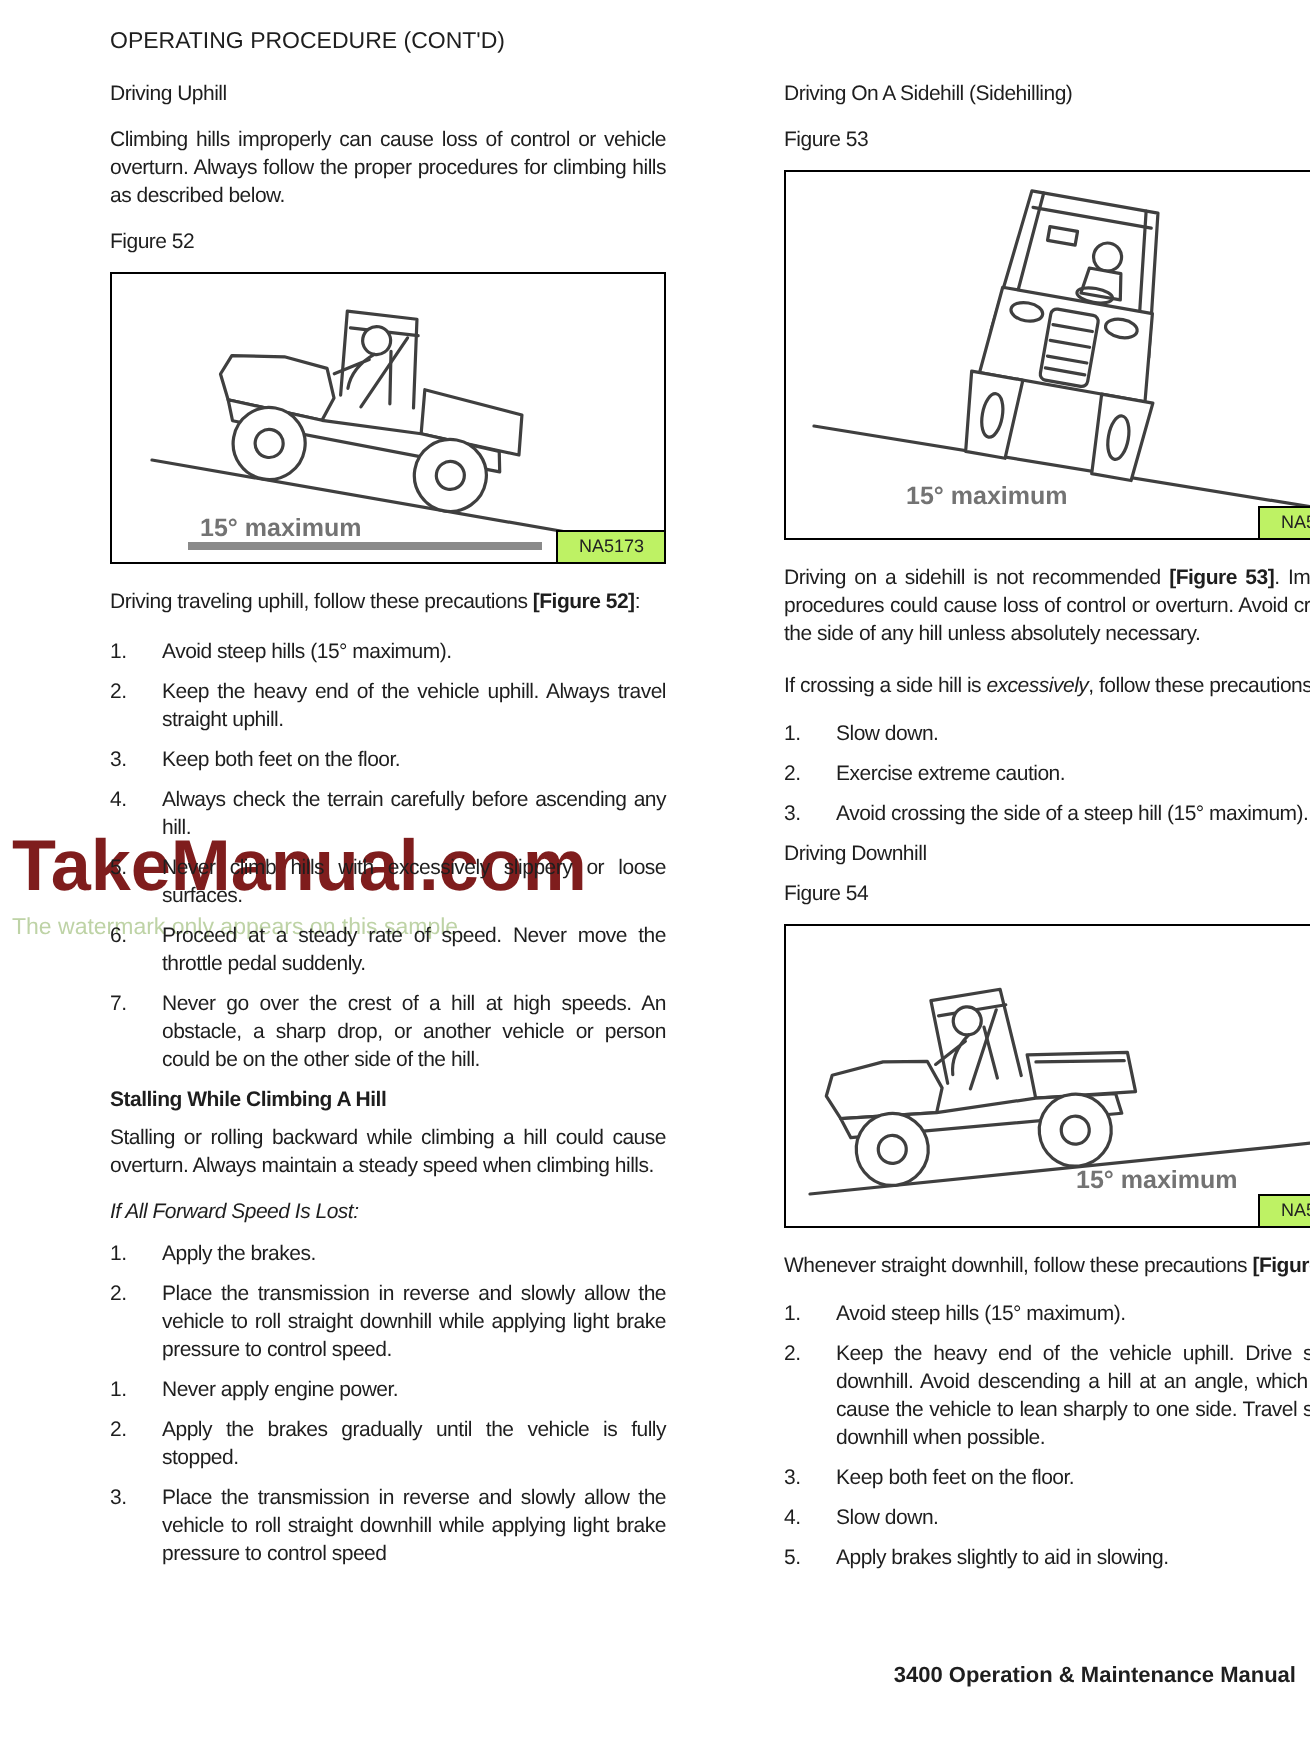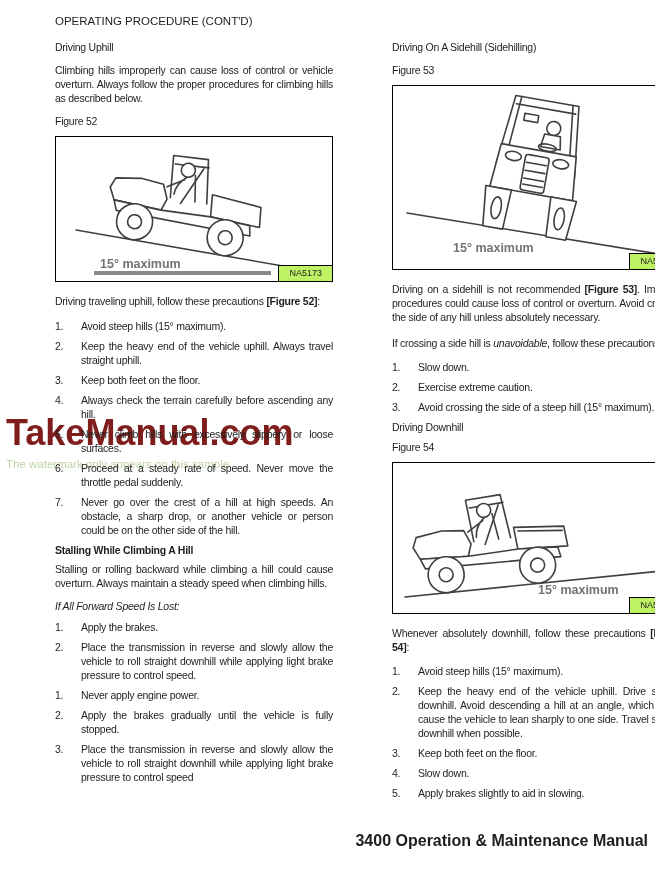--- a/index.html
+++ b/index.html
@@ -30,21 +30,21 @@
     position:absolute;right:-1px;bottom:-1px;border:1px solid #000;background:#bef264;
     font-size:9px;letter-spacing:0;padding:2px 10px 2px 10px;line-height:11px;color:#222;
   }
   .li{display:flex;margin:0 0 6px 0;}
   .li .n{flex:none;width:26px;}
   .li .t{flex:1;text-align:justify;}
   .wm{position:absolute;left:6px;top:412px;z-index:1;pointer-events:none;}
   .wm1{font-size:36px;font-weight:bold;color:#7f1d1d;letter-spacing:0;}
   .wm2{font-size:11.5px;font-weight:normal;color:#bed3a6;margin-top:4px;letter-spacing:0;}
   .footer-page{position:absolute;left:341px;top:868px;font-size:11px;font-weight:normal;z-index:2;}
-  .footer-title{position:absolute;right:7px;top:832px;font-size:16px;font-weight:bold;z-index:2;}
+  .footer-title{position:absolute;right:7px;top:832px;font-size:11px;font-weight:bold;z-index:2;}
   .stroke{fill:none;stroke:#3f3f3f;stroke-width:1.6;stroke-linejoin:round;stroke-linecap:round;}
   .fillw{fill:#ffffff;stroke:#3f3f3f;stroke-width:1.6;stroke-linejoin:round;}
 </style>
 </head>
 <body>
 
 <div class="wm">
   <div class="wm1">TakeManual.com</div>
   <div class="wm2">The watermark only appears on this sample</div>
 </div>
@@ -172,21 +172,21 @@
         <path class="fillw" d="M82,98 L108,98 L104,138 L84,138 Z"></path>
         <ellipse class="stroke" cx="94" cy="118" rx="5" ry="11"></ellipse>
       </g>
     </svg>
     <div class="angle" style="left:60px;bottom:14px;">15° maximum</div>
     <div class="natag">NA5199</div>
   </div>
 
   <p class="b mb12"><span>Driving on a sidehill is not recommended </span><span class="bold">[Figure 53]</span><span>. Improper procedures could cause loss of control or overturn. Avoid crossing the side of any hill unless absolutely necessary.</span></p>
 
-  <p class="b mb10"><span>If crossing a side hill is </span><span class="em">unavoidable</span><span>, follow these precautions:</span></p>
+  <p class="b mb10"><span>If crossing a side hill is </span><span class="em">excessively</span><span>, follow these precautions:</span></p>
 
   <div class="li">
       <span class="n">1.</span>
       <span class="t">Slow down.</span>
     </div>
   <div class="li">
       <span class="n">2.</span>
       <span class="t">Exercise extreme caution.</span>
     </div>
   <div class="li">
@@ -215,21 +215,21 @@
         <circle class="fillw" cx="36" cy="78" r="18"></circle>
         <circle class="stroke" cx="36" cy="78" r="7"></circle>
         <circle class="fillw" cx="128" cy="78" r="18"></circle>
         <circle class="stroke" cx="128" cy="78" r="7"></circle>
       </g>
     </svg>
     <div class="angle" style="left:145px;bottom:16px;">15° maximum</div>
     <div class="natag">NA5172</div>
   </div>
 
-  <p class="b mb10"><span>Whenever absolutely downhill, follow these precautions </span><span class="bold">[Figure 54]</span><span>:</span></p>
+  <p class="b mb10"><span>Whenever straight downhill, follow these precautions </span><span class="bold">[Figure 54]</span><span>:</span></p>
 
   <div class="li">
       <span class="n">1.</span>
       <span class="t">Avoid steep hills (15° maximum).</span>
     </div>
   <div class="li">
       <span class="n">2.</span>
       <span class="t">Keep the heavy end of the vehicle uphill. Drive straight downhill. Avoid descending a hill at an angle, which would cause the vehicle to lean sharply to one side. Travel straight downhill when possible.</span>
     </div>
   <div class="li">

